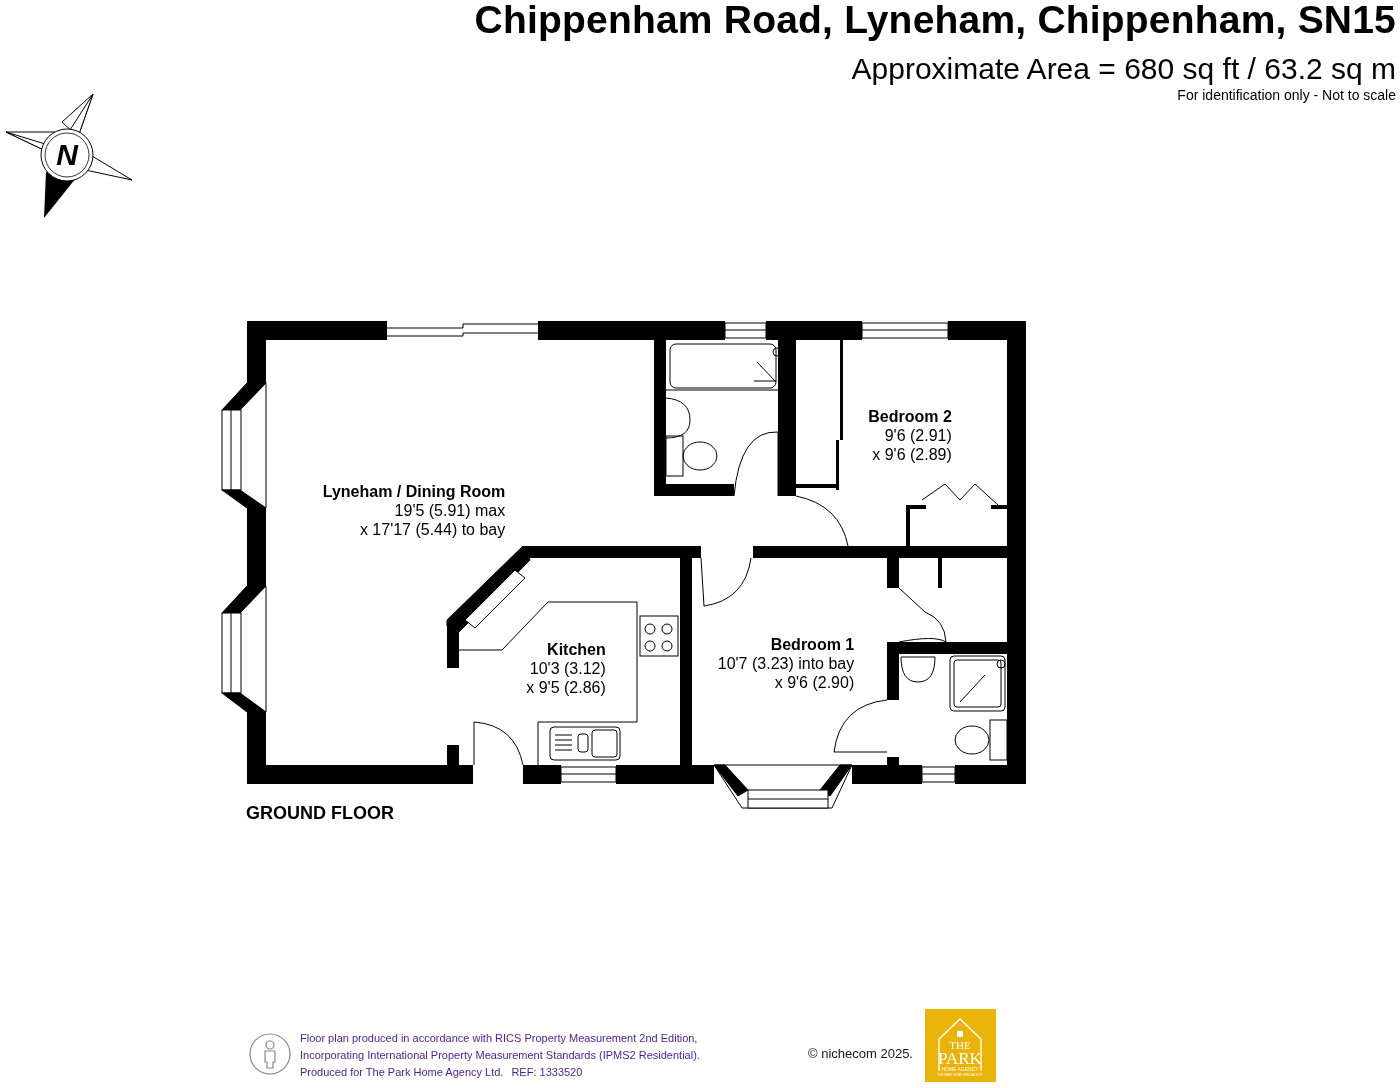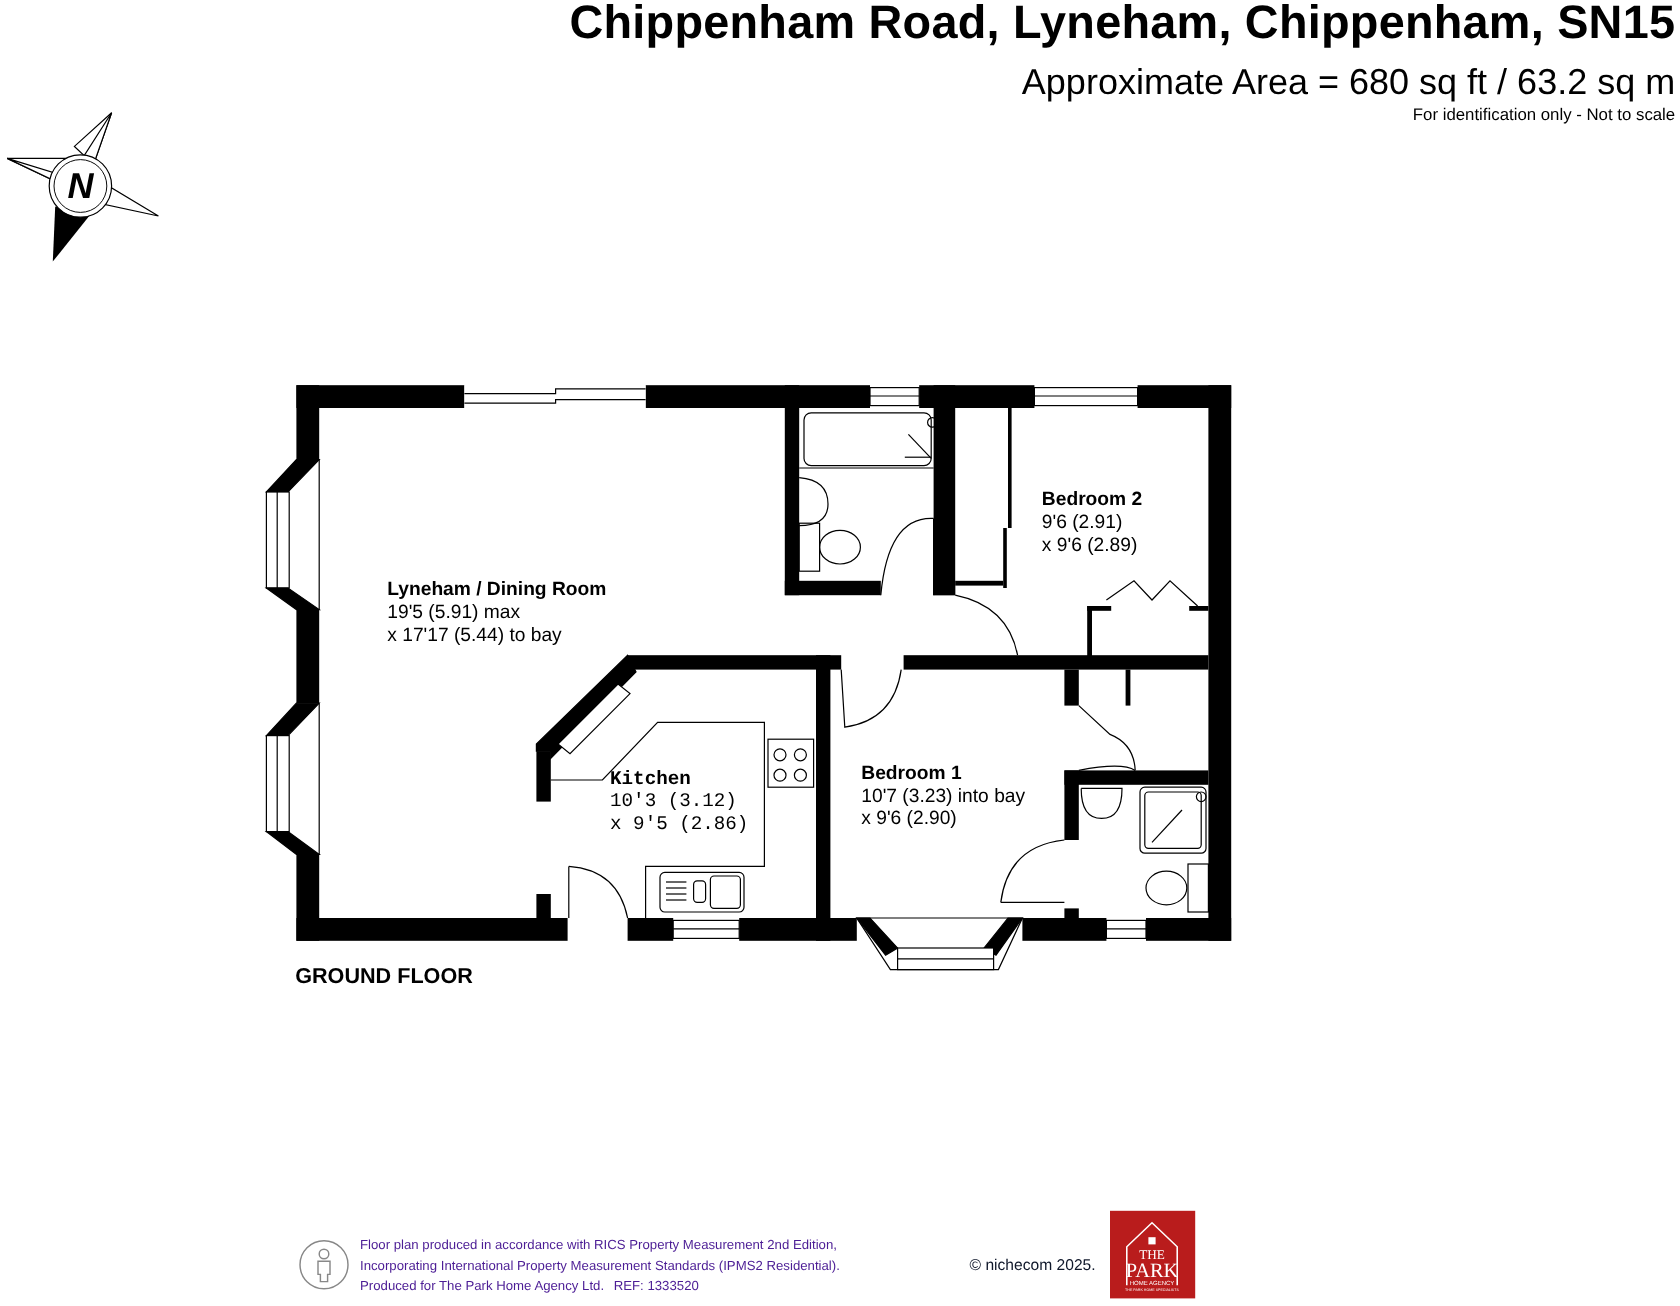--- a/index.html
+++ b/index.html
@@ -2,28 +2,28 @@
 <html><head>
 <meta charset="utf-8">
 <style>
   html, body { margin:0; padding:0; background:#ffffff; }
   body { width:1400px; height:1088px; position:relative; overflow:hidden; font-family:"Liberation Sans", sans-serif; color:#000; }
   .title { position:absolute; right:4px; top:-2px; font-size:39px; font-weight:bold; letter-spacing:0.2px; white-space:nowrap; }
   .area { position:absolute; right:4px; top:52px; font-size:30px; white-space:nowrap; }
   .ident { position:absolute; right:4px; top:87px; font-size:14px; white-space:nowrap; }
   .compass { position:absolute; left:0; top:88px; width:140px; height:140px; }
   .plan { position:absolute; left:0; top:0; width:1400px; height:1088px; }
-  .room-label { position:absolute; text-align:left; font-size:16px; line-height:19px; white-space:nowrap; transform:translateX(-50%); }
+  .room-label { position:absolute; text-align:right; font-size:16px; line-height:19px; white-space:nowrap; transform:translateX(-50%); }
   .room-label .rn { font-weight:bold; }
   .floor-label { position:absolute; left:246px; top:803px; font-size:18px; font-weight:bold; }
   .footer { position:absolute; left:300px; top:1030px; font-size:11px; line-height:17px; color:#4c1d95; white-space:nowrap; }
   .footer .ref { margin-left:8px; }
   .person-icon { position:absolute; left:248px; top:1032px; width:44px; height:44px; }
   .copyright { position:absolute; left:808px; top:1046px; font-size:13px; color:#0f172a; white-space:nowrap; }
-  .logo { position:absolute; left:925px; top:1009px; width:71px; height:73px; background:#b91c1c; }
+  .logo { position:absolute; left:925px; top:1009px; width:71px; height:73px; background:#eab308; }
 </style>
 </head>
 <body>
 
 <div class="title">Chippenham Road, Lyneham, Chippenham, SN15</div>
 <div class="area">Approximate Area = 680 sq ft / 63.2 sq m</div>
 <div class="ident">For identification only - Not to scale</div>
 
 <svg class="compass" viewBox="0 88 140 140">
   <g fill="#fff" stroke="#000" stroke-width="1">
@@ -184,21 +184,21 @@
 <div class="room-label" style="left:414px; top:482px;">
   <div class="rn">Lyneham / Dining Room</div>
   <div>19'5 (5.91) max</div>
   <div>x 17'17 (5.44) to bay</div>
 </div>
 <div class="room-label" style="left:910px; top:407px;">
   <div class="rn">Bedroom 2</div>
   <div>9'6 (2.91)</div>
   <div>x 9'6 (2.89)</div>
 </div>
-<div class="room-label" style="left:566px; top:640px;font-family:Liberation Mono, monospace;">
+<div class="room-label" style="left:566px; top:640px;">
   <div class="rn">Kitchen</div>
   <div>10'3 (3.12)</div>
   <div>x 9'5 (2.86)</div>
 </div>
 <div class="room-label" style="left:786px; top:635px;">
   <div class="rn">Bedroom 1</div>
   <div>10'7 (3.23) into bay</div>
   <div>x 9'6 (2.90)</div>
 </div>
 

